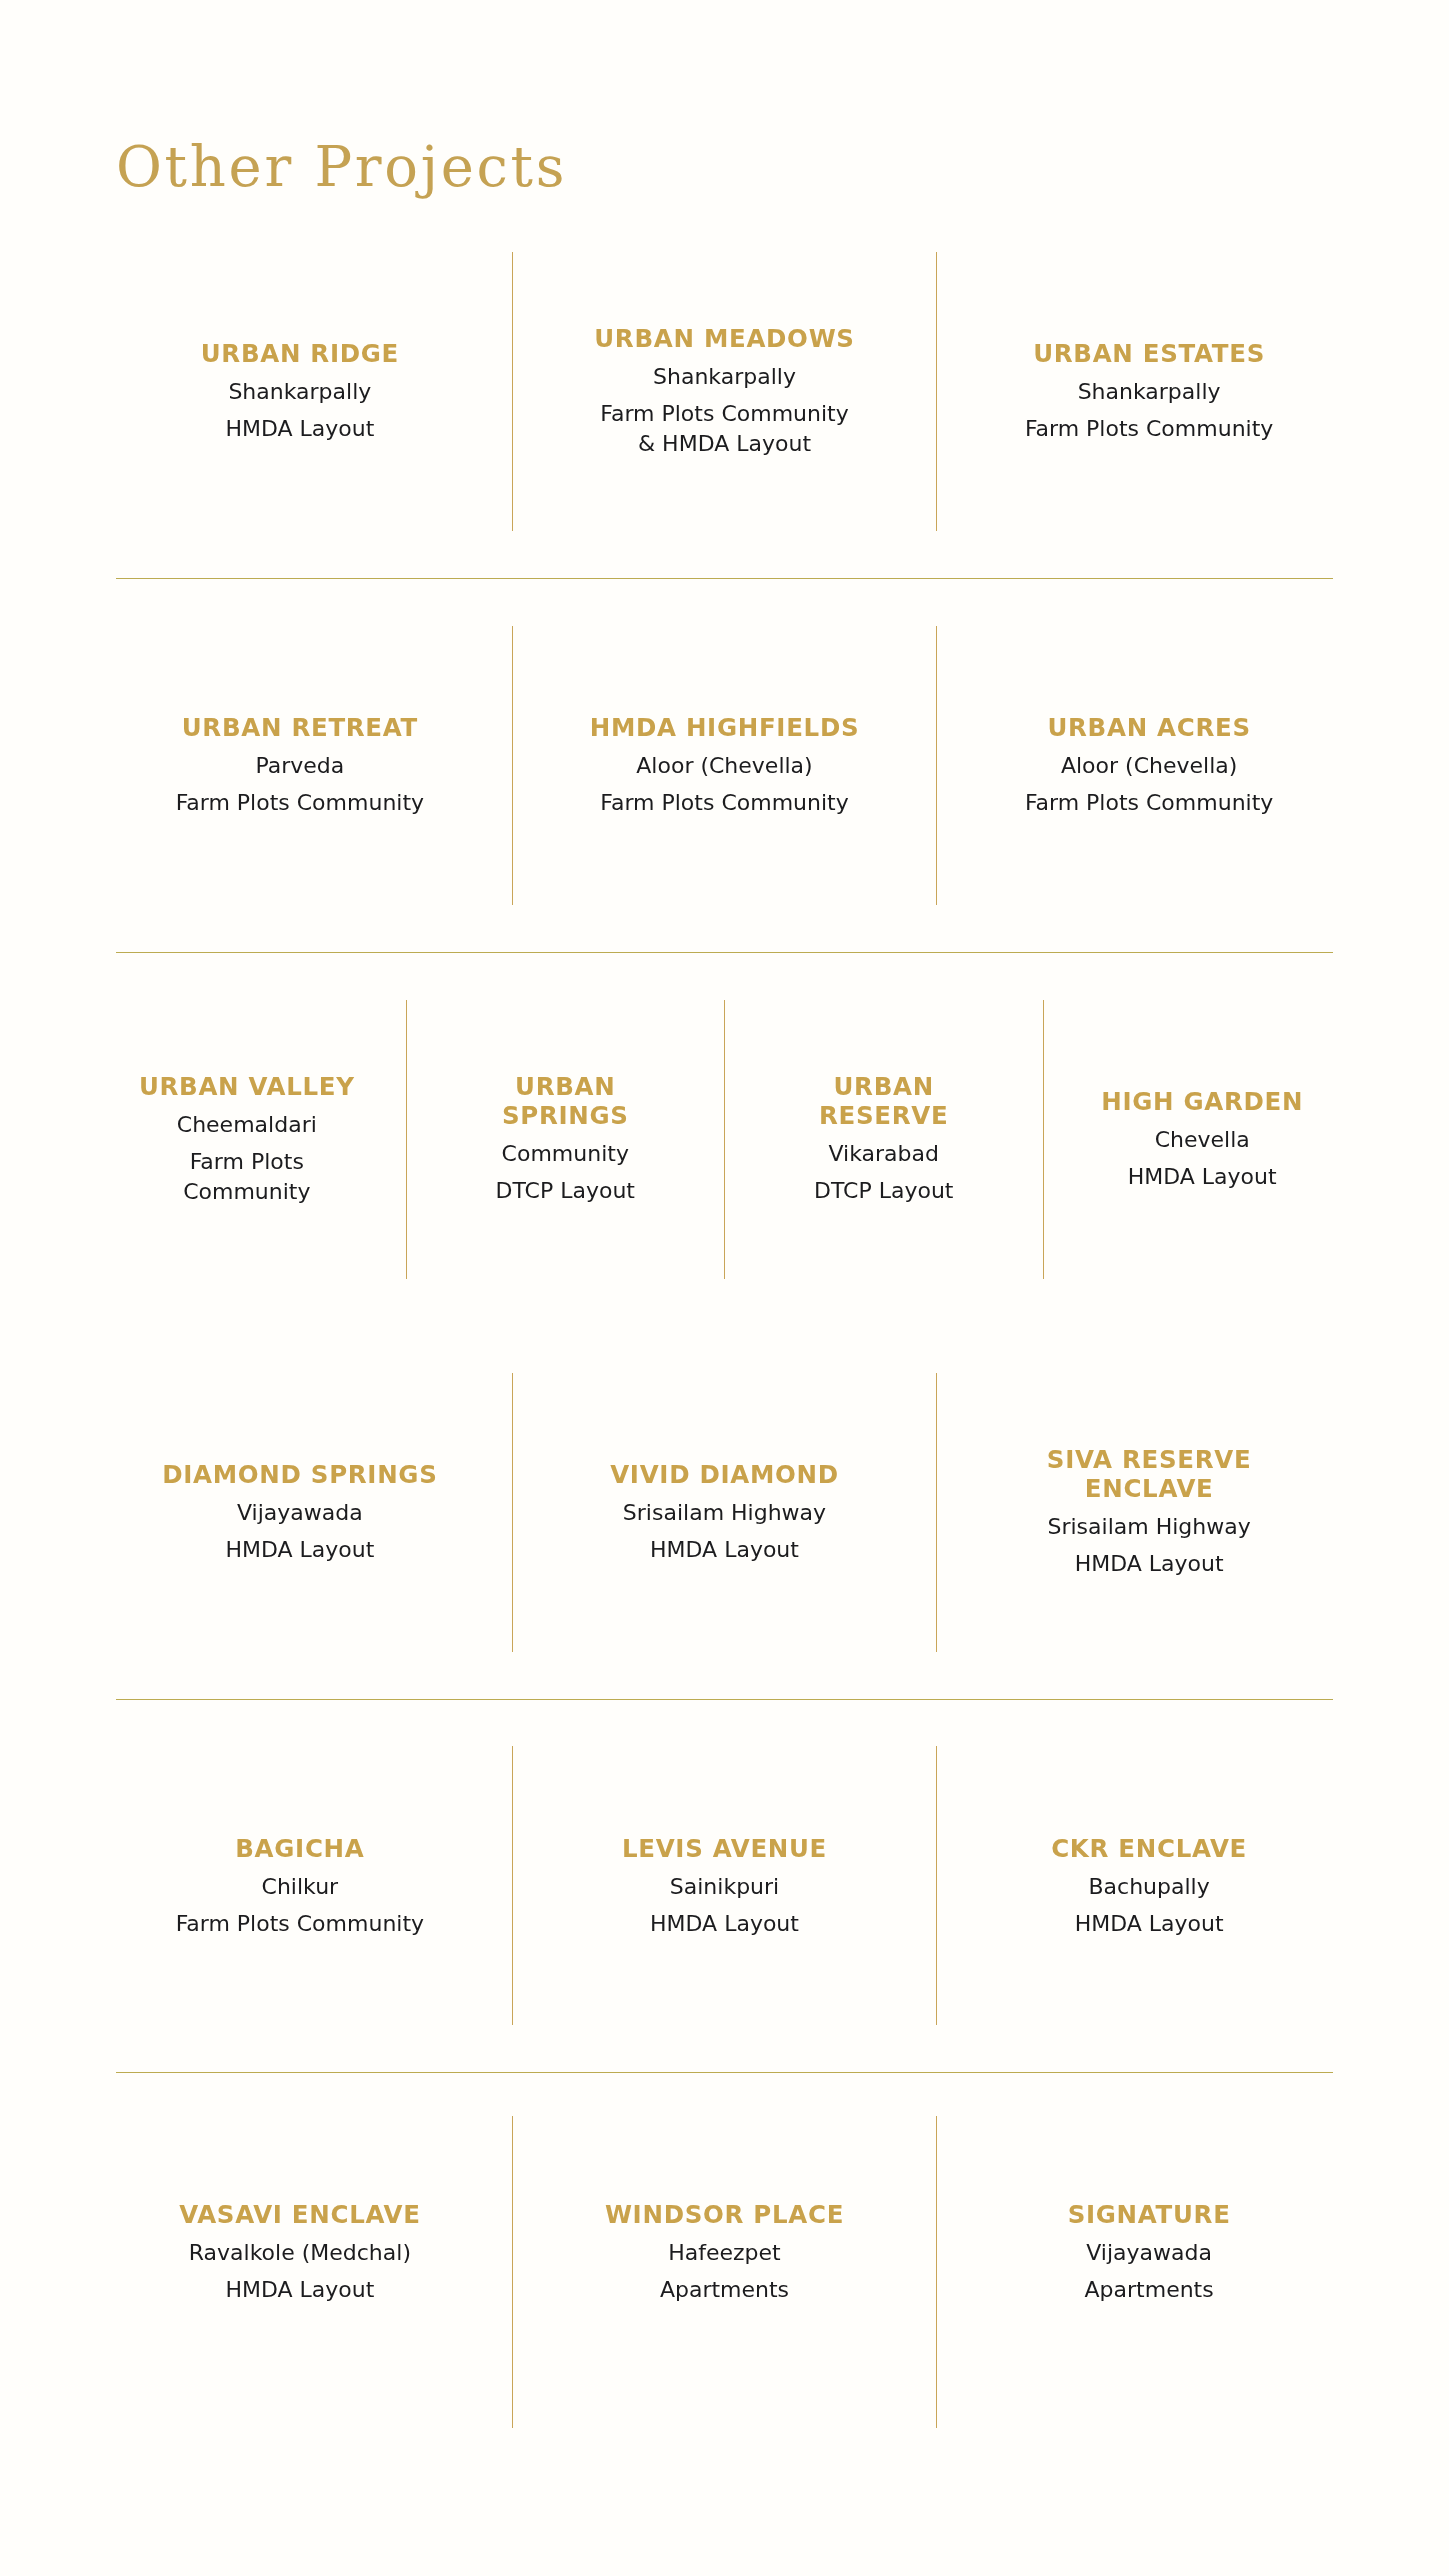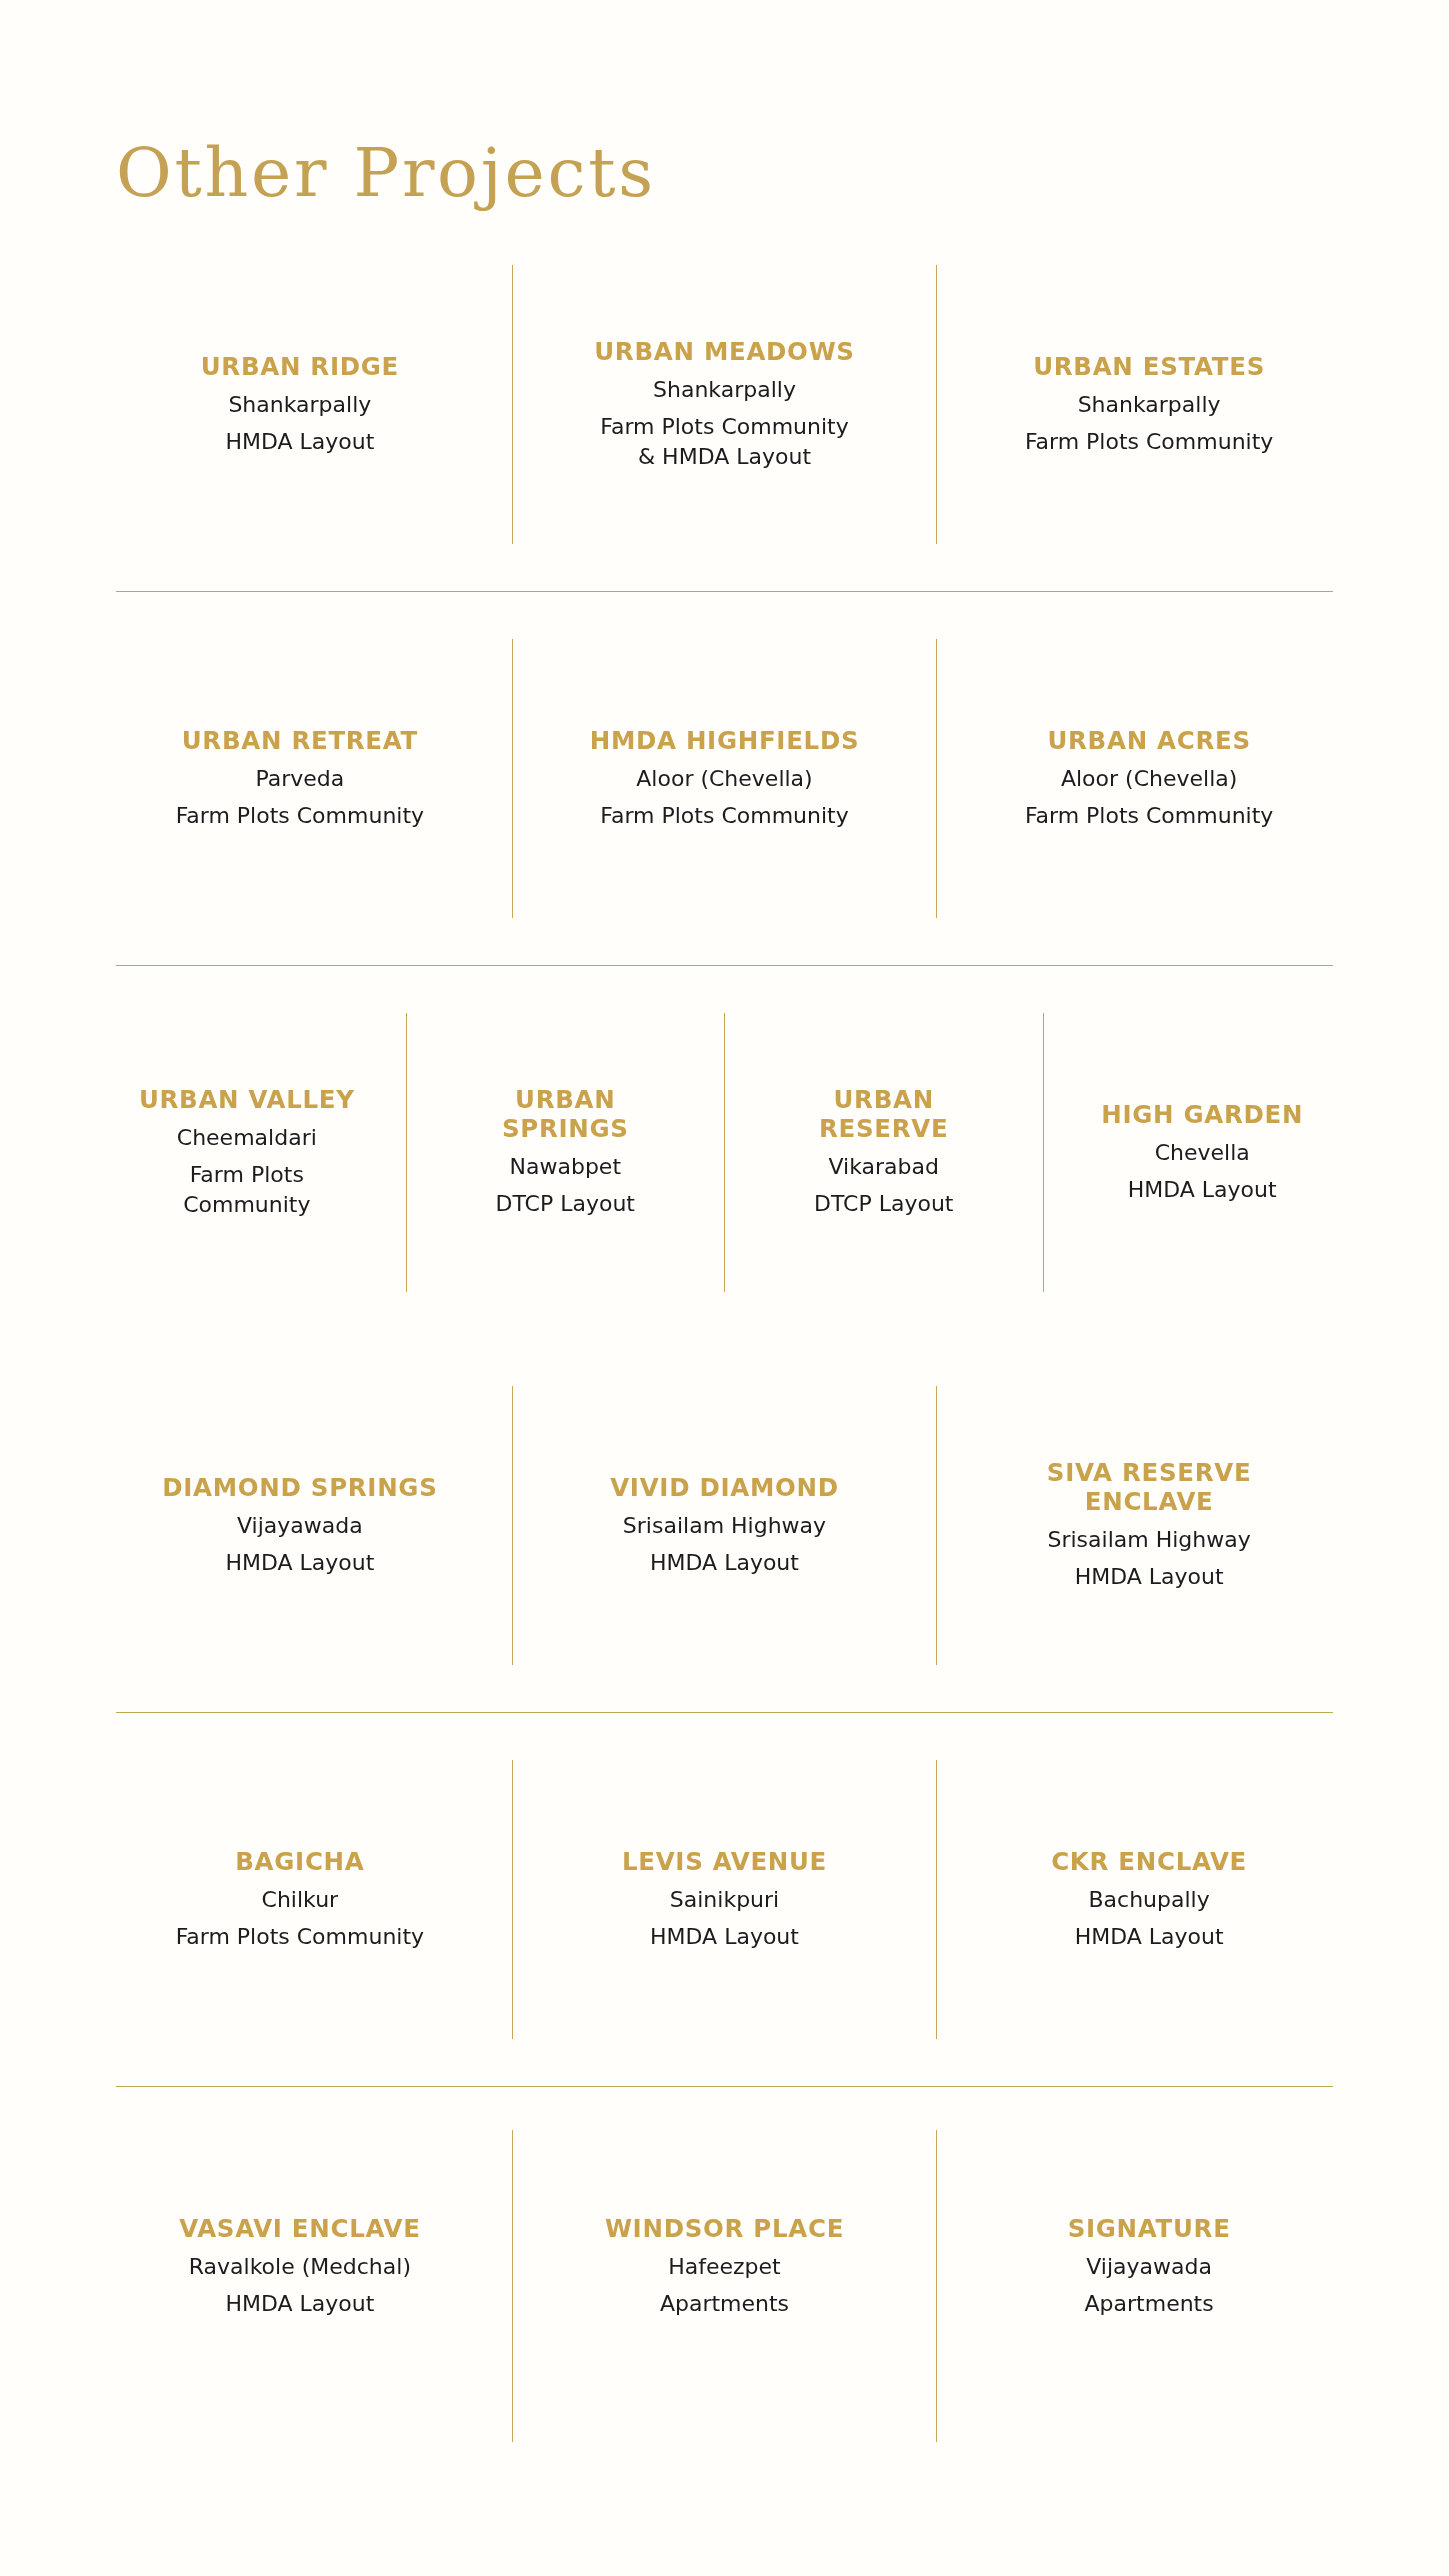--- a/index.html
+++ b/index.html
@@ -13,21 +13,21 @@
   }
   .content {
     width: 1449px;
     height: 2576px;
     padding: 0 116px;
   }
   .page-title {
     padding-top: 136px;
     font-family: "DejaVu Serif", "Liberation Serif", serif;
     font-weight: 400;
-    font-size: 68px;
+    font-size: 56px;
     line-height: 1.1;
     letter-spacing: 2.7px;
     color: #c5a253;
   }
   .grid { margin-top: 7.2px; }
   .row {
     display: flex;
     align-items: stretch;
     height: 373px;
     gap: 28px;
@@ -124,21 +124,21 @@
       <div class="hline"></div>
       <div class="row">
         <div class="card">
           <div class="card-title">URBAN VALLEY</div>
           <div class="card-location">Cheemaldari</div>
           <div class="card-type">Farm Plots Community</div>
         </div>
         <div class="vline"></div>
         <div class="card">
           <div class="card-title">URBAN SPRINGS</div>
-          <div class="card-location">Nawabpet</div>
+          <div class="card-location">Community</div>
           <div class="card-type">DTCP Layout</div>
         </div>
         <div class="vline"></div>
         <div class="card">
           <div class="card-title">URBAN RESERVE</div>
           <div class="card-location">Vikarabad</div>
           <div class="card-type">DTCP Layout</div>
         </div>
         <div class="vline"></div>
         <div class="card">

